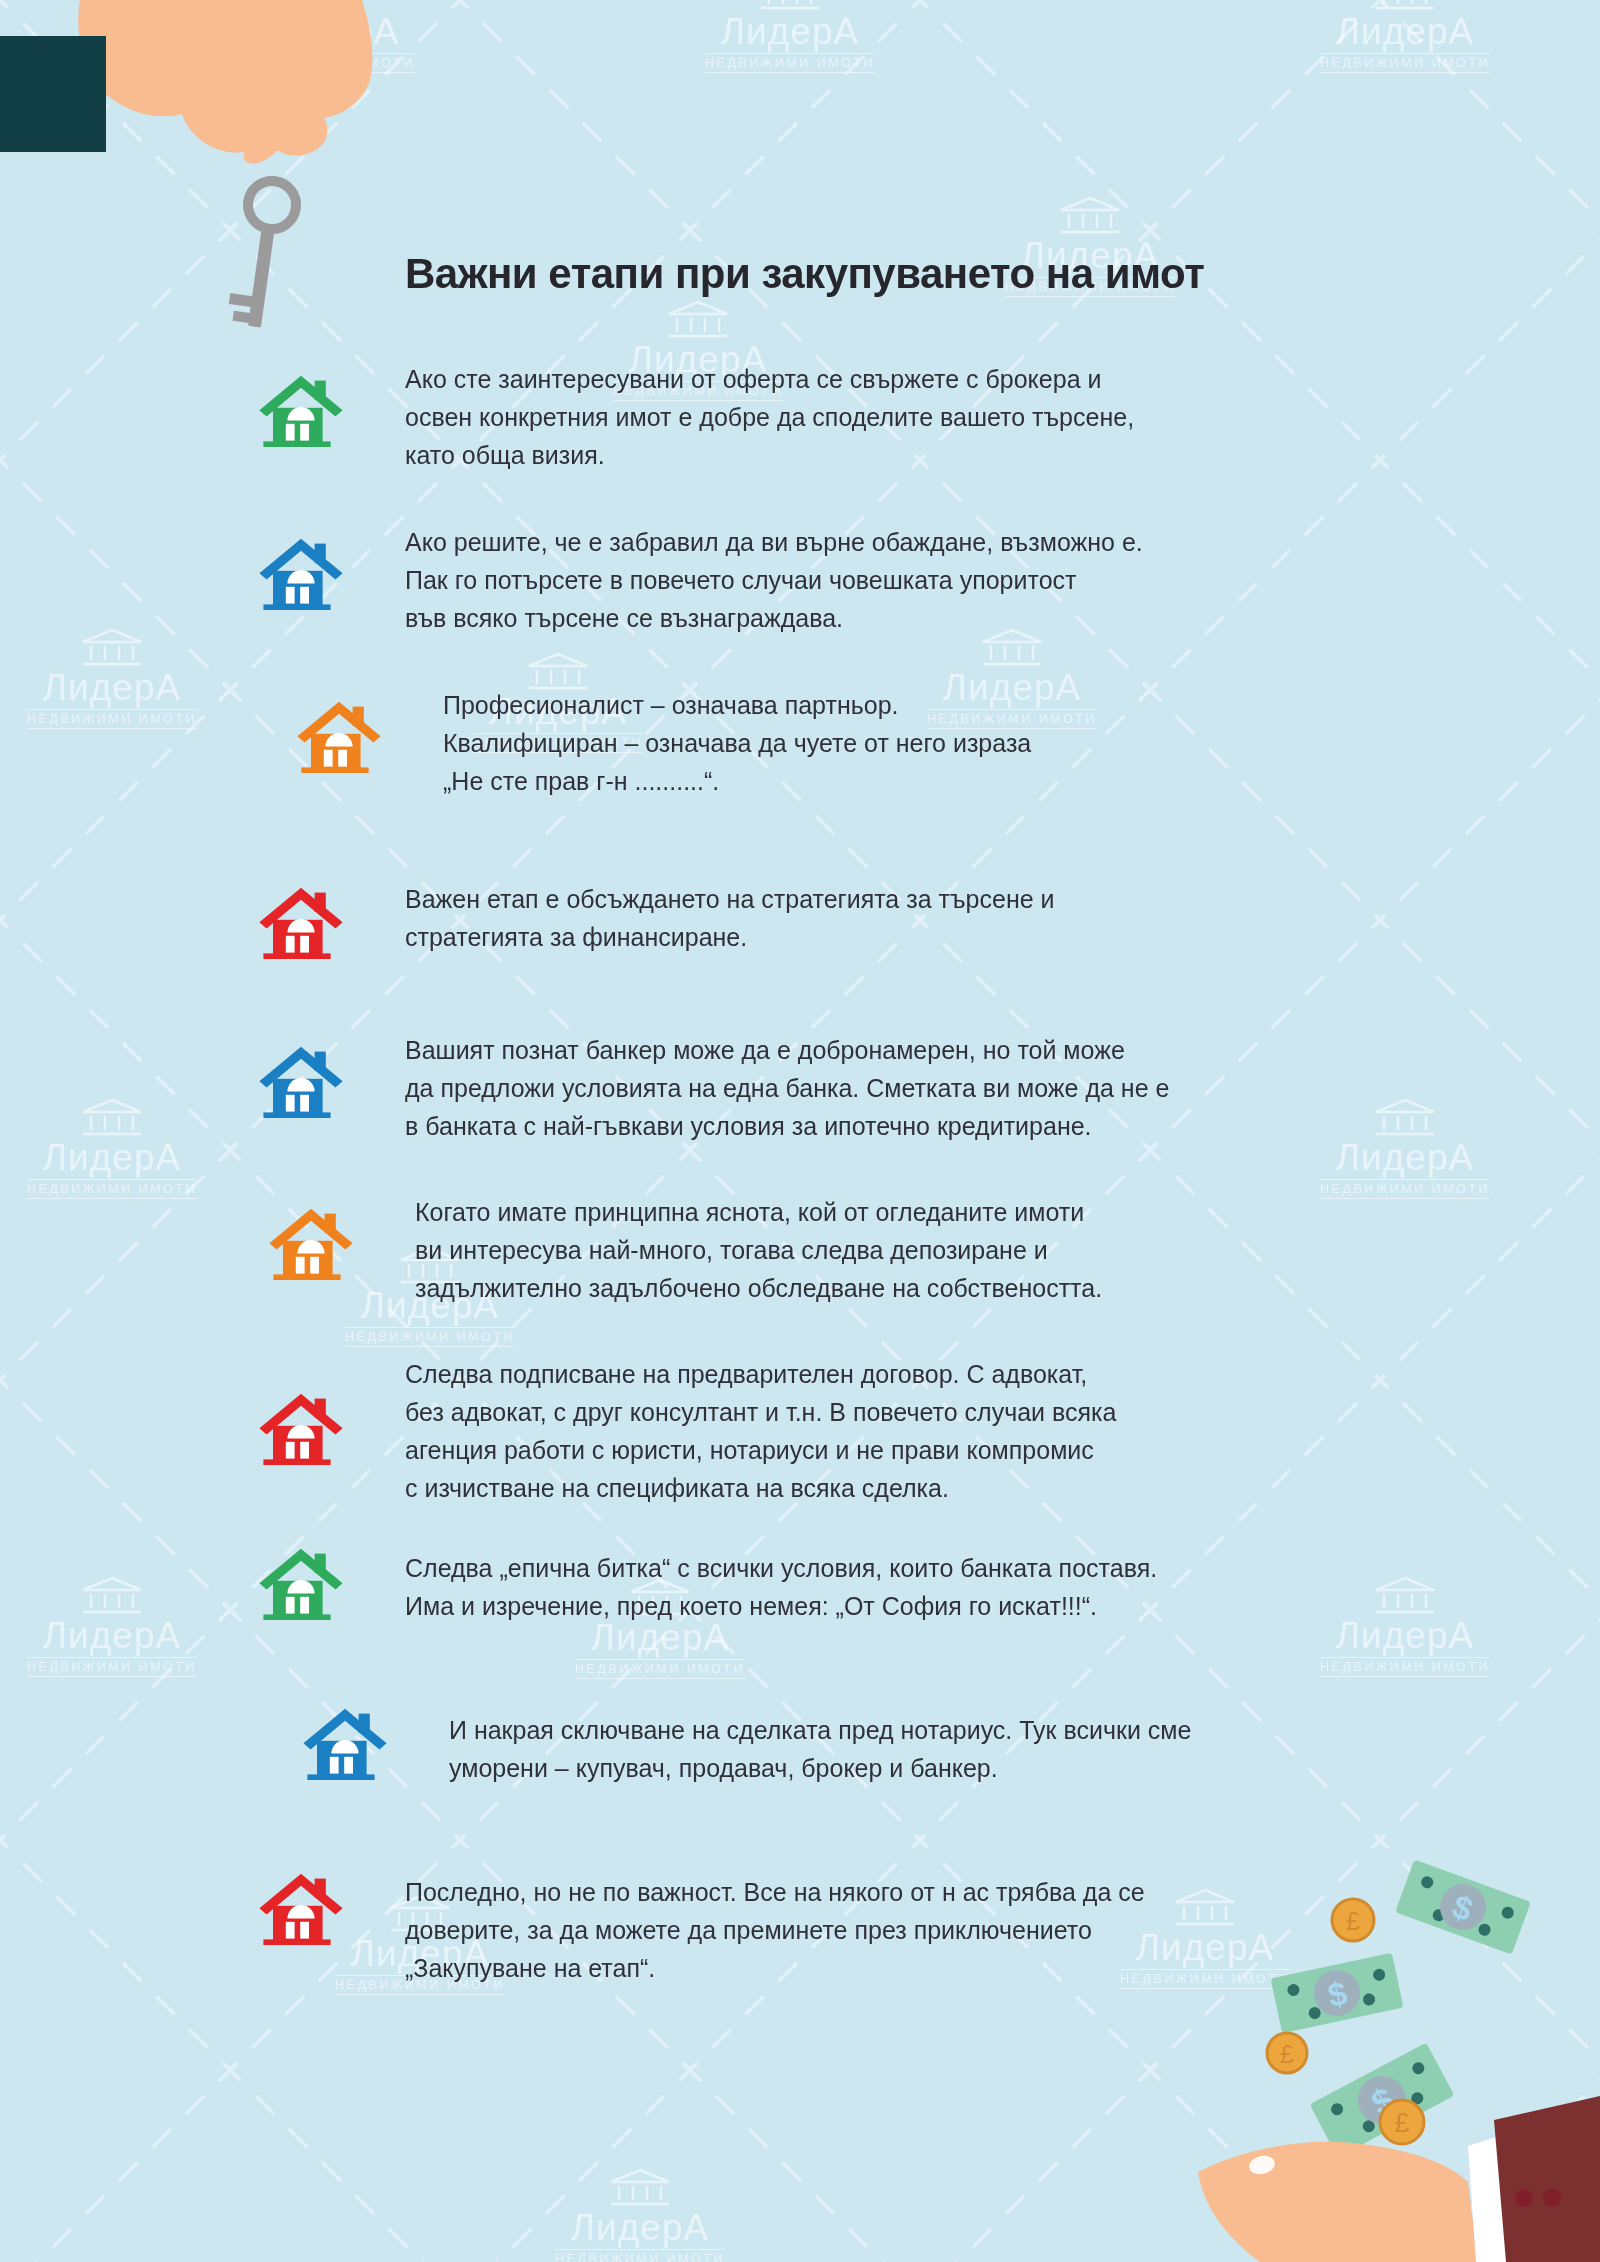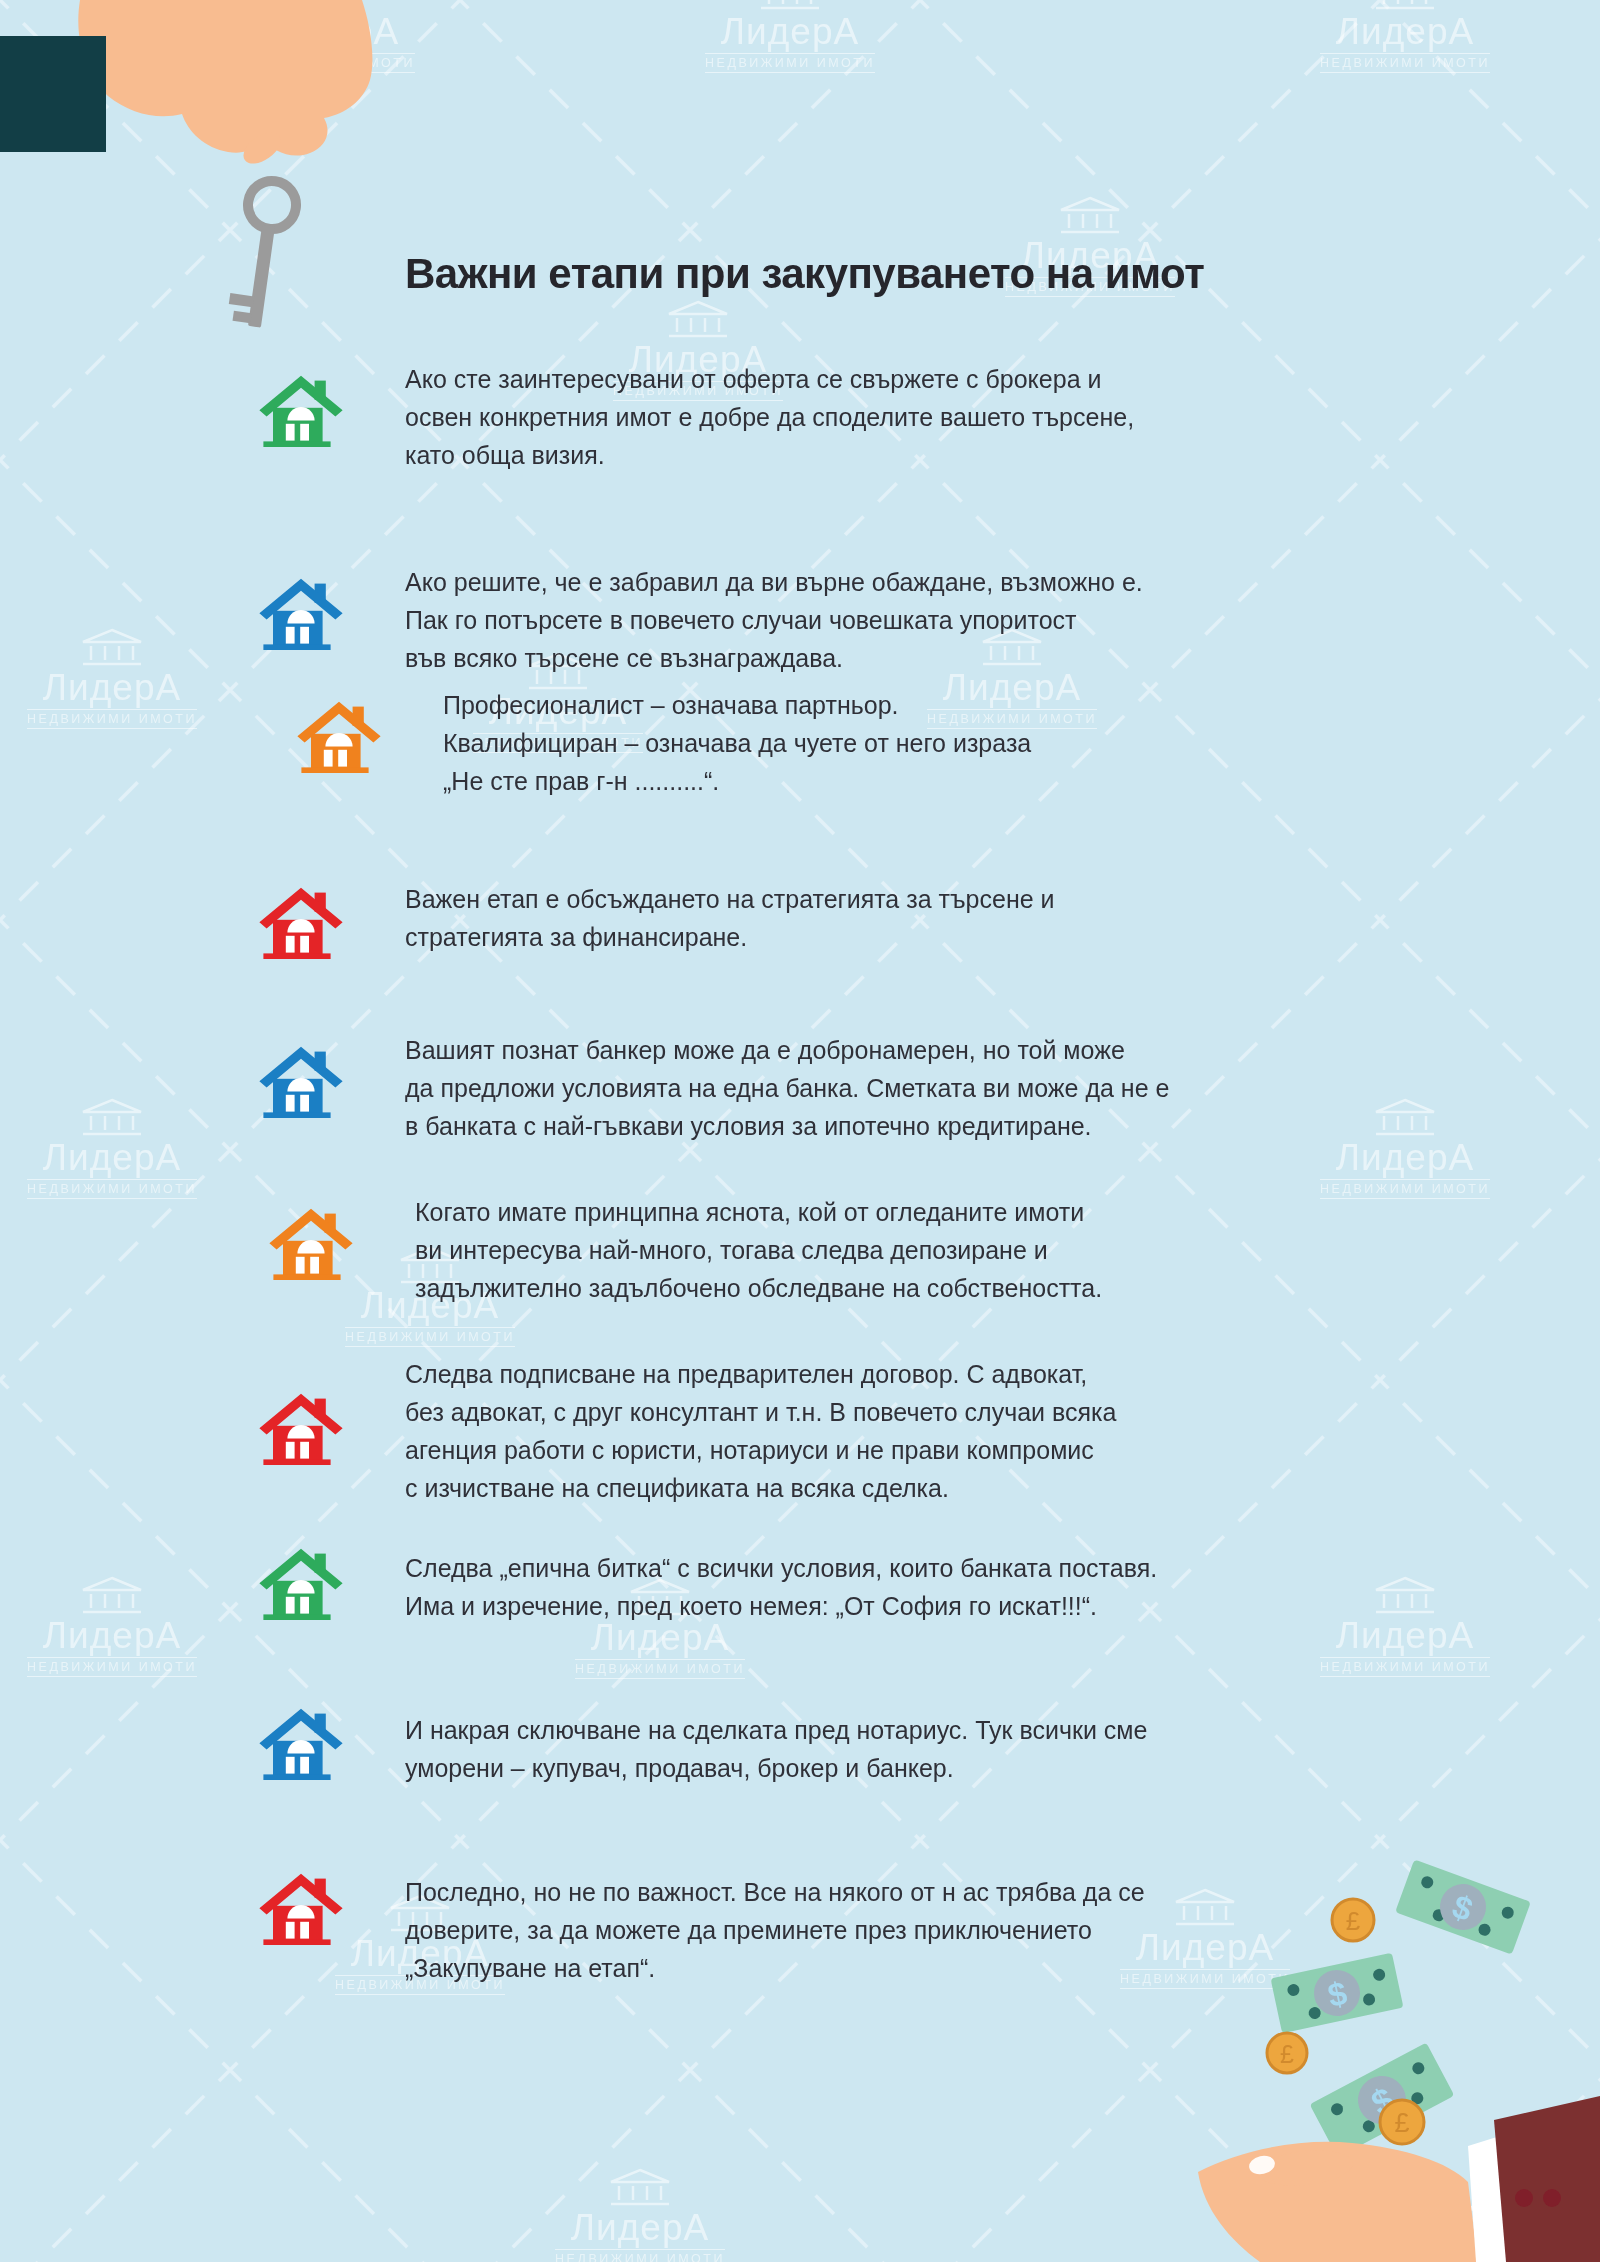--- a/index.html
+++ b/index.html
@@ -349,21 +349,21 @@
             <rect x="8" y="88" width="84" height="7"></rect>
           </g>
           <path d="M38 62 A17 17 0 0 1 72 62 Z" fill="#fff"></path>
           <rect x="36" y="66" width="11" height="21" fill="#fff"></rect>
           <rect x="54" y="66" width="11" height="21" fill="#fff"></rect>
         </svg>
       <p class="step-text">Ако сте заинтересувани от оферта се свържете с брокера и
 освен конкретния имот е добре да споделите вашето търсене,
 като обща визия.</p>
     </div>
-    <div class="step s2" style="color: rgb(27, 127, 196); margin-top: 40px;">
+    <div class="step s2" style="color: rgb(27, 127, 196);">
       <svg class="house" viewBox="0 0 110 100">
           <g fill="currentColor">
             <rect x="72" y="12" width="14" height="24"></rect>
             <polygon points="3,49 55,6 107,49 98,57 55,21 12,57"></polygon>
             <rect x="20" y="46" width="62" height="44"></rect>
             <rect x="8" y="88" width="84" height="7"></rect>
           </g>
           <path d="M38 62 A17 17 0 0 1 72 62 Z" fill="#fff"></path>
           <rect x="36" y="66" width="11" height="21" fill="#fff"></rect>
           <rect x="54" y="66" width="11" height="21" fill="#fff"></rect>
@@ -460,21 +460,21 @@
             <rect x="20" y="46" width="62" height="44"></rect>
             <rect x="8" y="88" width="84" height="7"></rect>
           </g>
           <path d="M38 62 A17 17 0 0 1 72 62 Z" fill="#fff"></path>
           <rect x="36" y="66" width="11" height="21" fill="#fff"></rect>
           <rect x="54" y="66" width="11" height="21" fill="#fff"></rect>
         </svg>
       <p class="step-text">Следва „епична битка“ с всички условия, които банката поставя.
 Има и изречение, пред което немея: „От София го искат!!!“.</p>
     </div>
-    <div class="step s9" style="color: rgb(27, 127, 196);">
+    <div class="step s9" style="color: rgb(27, 127, 196); margin-left: 44px;">
       <svg class="house" viewBox="0 0 110 100">
           <g fill="currentColor">
             <rect x="72" y="12" width="14" height="24"></rect>
             <polygon points="3,49 55,6 107,49 98,57 55,21 12,57"></polygon>
             <rect x="20" y="46" width="62" height="44"></rect>
             <rect x="8" y="88" width="84" height="7"></rect>
           </g>
           <path d="M38 62 A17 17 0 0 1 72 62 Z" fill="#fff"></path>
           <rect x="36" y="66" width="11" height="21" fill="#fff"></rect>
           <rect x="54" y="66" width="11" height="21" fill="#fff"></rect>

